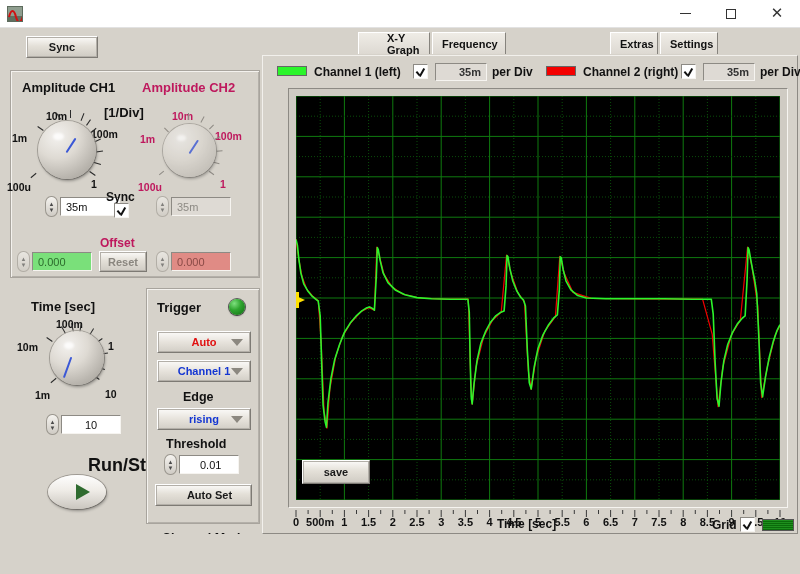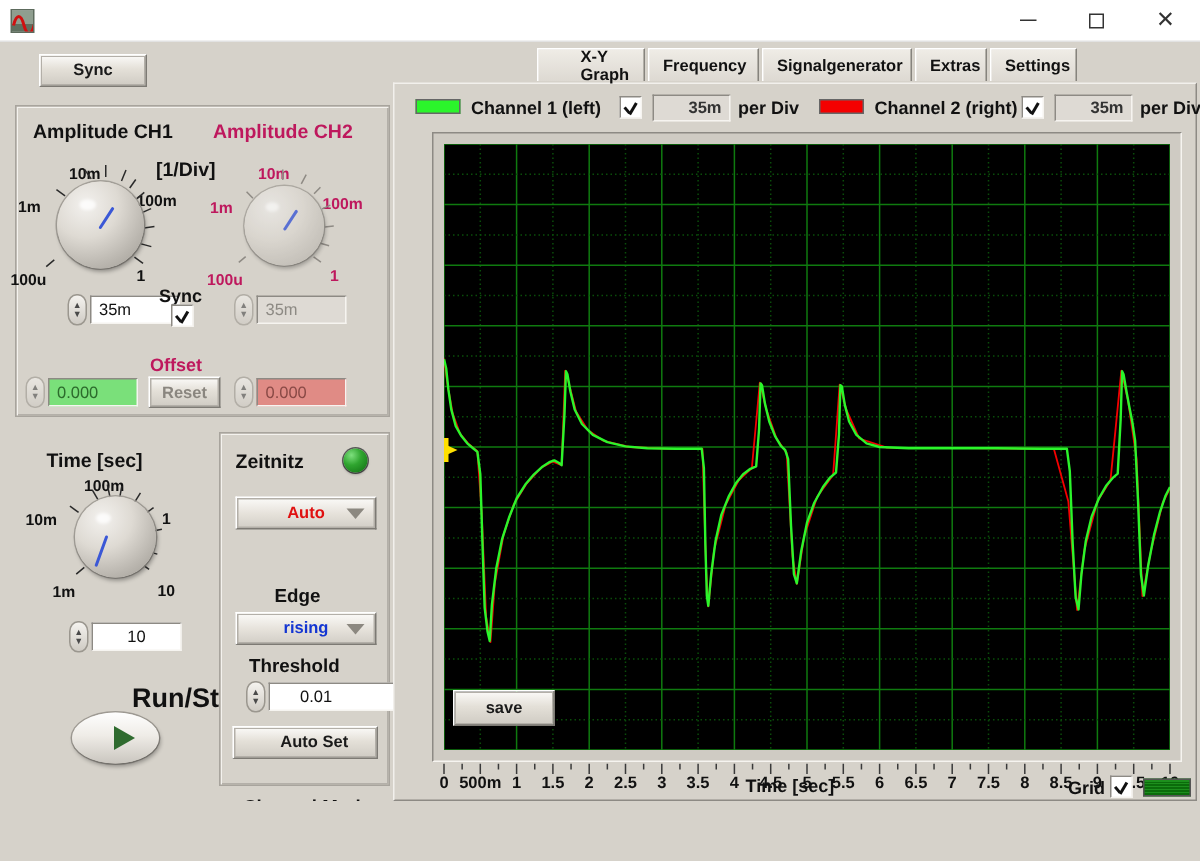--- a/index.html
+++ b/index.html
@@ -289,59 +289,62 @@
       </div>
     <div class="field" style="width:60px; justify-content:center;">10</div>
   </div>
 
   <div class="lbl" style="left:42px; top:455px; font-size:18px;margin-left:46px;">Run/Stop</div>
   <div class="runstop" style="left:48px; top:475px;">
     <div class="tri"></div>
   </div>
 
   <div class="grp" style="left:146px; top:288px; width:114px; height:236px;"></div>
-  <div class="lbl" style="left:157px; top:300px; font-size:13px;">Zeitnitz</div>
+  <div class="lbl" style="left:157px; top:300px; font-size:13px;">Trigger</div>
   <div class="led" style="left:229px; top:299px;"></div>
 
   <div class="combo" style="left:157px; top:331px; width:94px;">
     <span style="color:#e01010;">Auto</span>
+    <div class="arw"></div>
+  </div>
+  <div class="combo" style="left:157px; top:360px; width:94px;">
+    <span style="color:#1436d2;">Channel 1</span>
     <div class="arw"></div>
   </div>
 
   <div class="lbl" style="left:183px; top:390px; font-size:12.5px;">Edge</div>
   <div class="combo" style="left:157px; top:408px; width:94px;">
     <span style="color:#1436d2;text-align:center;">rising</span>
     <div class="arw"></div>
   </div>
 
   <div class="lbl" style="left:166px; top:437px; font-size:12.5px;">Threshold</div>
   <div class="spin" style="left:164px; top:454px;">
     <div class="arrows">
         <span>▲</span>
         <span>▼</span>
       </div>
-    <div class="field" style="width:84px;padding-left:20px;">0.01</div>
+    <div class="field" style="width:60px;padding-left:20px;">0.01</div>
   </div>
 
   <div class="raised-btn" style="position:absolute; left:155px; top:484px; width:97px; height:22px;padding-left:12px;">Auto Set</div>
 
   <div class="lbl" style="left:162px; top:531px; font-size:12.5px;">Channel Mode</div>
   <div class="combo" style="left:157px; top:549px; width:94px;">
     <span style="color:#1436d2;">single</span>
     <div class="arw"></div>
   </div>
 
   <div class="copyright" style="left:12px; top:547px; width:132px;">© 2012  C. Zeitnitz V1.41</div>
 
   <div class="tabbody"></div>
 
   <div class="tabstrip">
     <div class="tab" style="left:96px; width:72px;padding-left:28px;">X-Y Graph</div>
     <div class="tab" style="left:170px;width:74px;">Frequency</div>
-    <div class="tab" style="left:246px;width:100px;">Signalgenerator</div>
     <div class="tab" style="left:348px;width:48px;">Extras</div>
     <div class="tab" style="left:398px;width:58px;">Settings</div>
   </div>
 
   <div class="swatch" style="left:277px; top:66px; background:#2bf52b;"></div>
   <div class="lbl" style="left:314px; top:65px;">Channel 1 (left)</div>
   <div class="cbox" style="left:413px; top:64px;">
       <div class="chk"></div>
     </div>
   <div style="position:absolute; left:435px; top:63px; width:52px; height:18px; background:#dedad4; font-size:11px; font-weight:bold; color:#333; display:flex; align-items:center; justify-content:flex-end; padding-right:5px;

